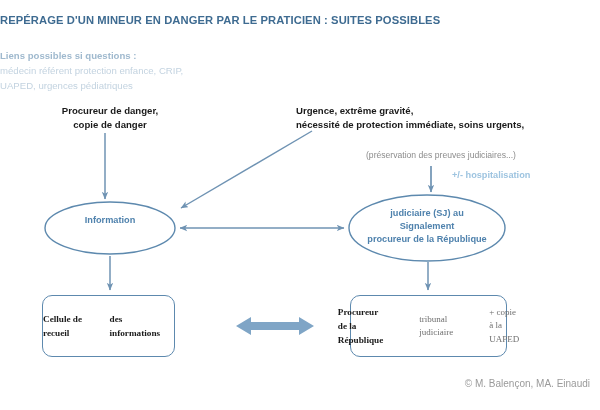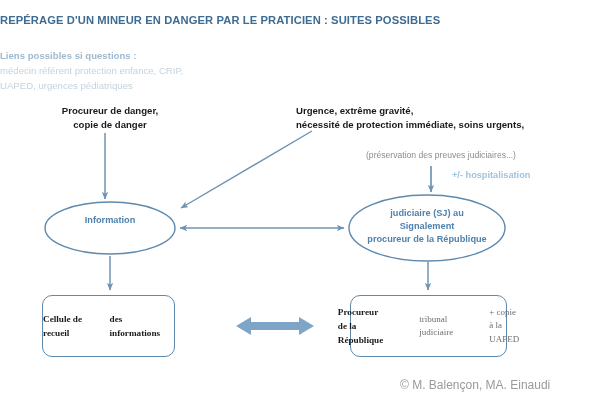--- a/index.html
+++ b/index.html
@@ -90,22 +90,22 @@
     top: 170px;
     font-size: 9.2px;
     font-weight: bold;
     color: #9ec4e0;
     white-space: nowrap;
   }
   .credit {
     left: 400px;
     top: 378px;
     width: 190px;
-    text-align: left;
-    font-size: 12px;
+    text-align: right;
+    font-size: 10px;
     color: #9a9a9a;
     white-space: nowrap;
   }
 
   
   .ellipse-text {
     text-align: center;
     color: #4f82ad;
     font-size: 9.2px;
     font-weight: bold;

